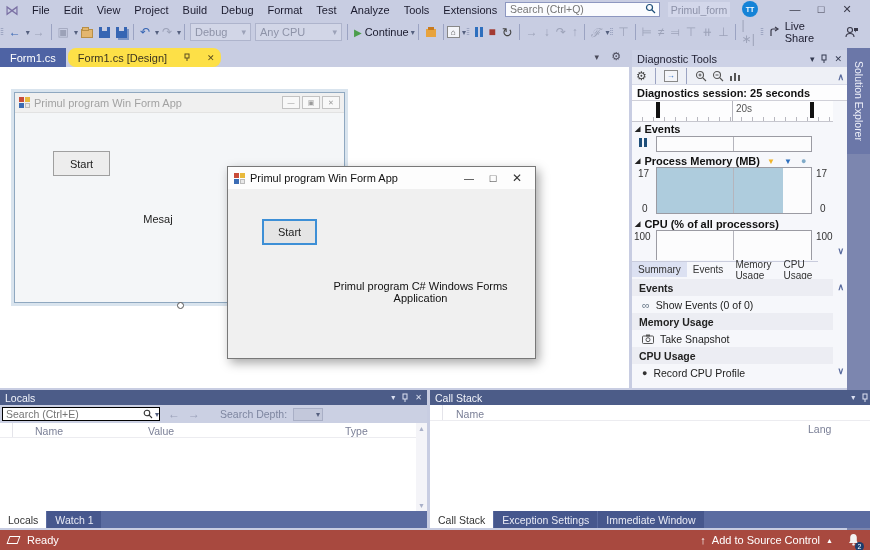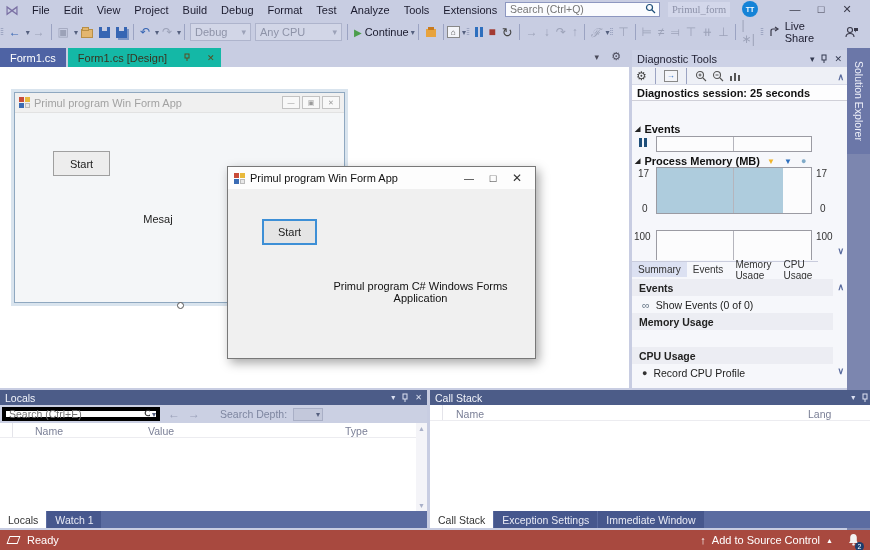--- a/index.html
+++ b/index.html
@@ -7,21 +7,21 @@
   #root { position:relative; width:870px; height:550px; background:#C8CDE2; overflow:hidden; font-family:"Liberation Sans",sans-serif; color:#1e1e1e; }
   .abs { position:absolute; }
   .flex { display:flex; align-items:center; }
 
   
   #menubar { left:0; top:0; width:870px; height:19px; font-size:11px; }
   .menu-item { padding:0 7px; height:19px; display:flex; align-items:center; color:#1b1b2e; cursor:default; }
   #vs-logo { color:#7A6FA3; font-size:14px; padding:0 6px 0 5px; }
   #qsearch { left:505px; top:2px; width:155px; height:15px; background:#FAFBFE; border:1px solid #8D97C0; display:flex; align-items:flex-start; }
   #qsearch input { border:0; outline:0; background:transparent; flex:1; font-size:10.5px; color:#666; padding-left:4px; font-family:"Liberation Sans",sans-serif; }
-  #proj-badge { left:668px; top:2px; width:62px; height:15px; background:#D3D7EA; color:#8C91A8; font-size:10.5px; display:flex; align-items:center; justify-content:center;font-family:Liberation Serif, serif; }
+  #proj-badge { left:668px; top:2px; width:62px; height:15px; background:#D3D7EA; color:#8C91A8; font-size:10.5px; display:flex; align-items:center; justify-content:center; }
   #avatar { left:742px; top:1px; width:16px; height:16px; border-radius:50%; background:#1583D7; color:#fff; font-size:7px; font-weight:bold; display:flex; align-items:center; justify-content:center; }
   .winbtn { width:26px; height:18px; display:flex; align-items:center; justify-content:center; color:#3a3a4a; font-size:11px; }
 
   
   #toolbar { left:0; top:19px; width:870px; height:26px; font-size:12px; display:flex; align-items:center; }
   .tb { display:flex; align-items:center; justify-content:center; height:20px; padding:0 2px; margin:0 1px; }
   .tb-sep { width:1px; height:16px; background:#9BA3C2; margin:0 3px; }
   .blue { color:#3665B3; } .grayed { color:#9CA2B8; } .green { color:#4C9E4C; } .red { color:#A33A32; } .dark { color:#444; }
   .grip { color:#8D95B5; font-size:9px; letter-spacing:-1px; width:6px; overflow:hidden; }
   .ddbox { height:18px; border:1px solid #AEB4CC; background:#D2D6E7; color:#8E93A8; font-size:11px; display:flex; align-items:center; padding:0 4px; margin:0 2px; }
@@ -31,21 +31,21 @@
   .floppy { width:11px; height:11px; background:#3665B3; position:relative; }
   .floppy:after { content:""; position:absolute; left:3px; top:0; width:5px; height:4px; background:#C8CDE2; }
   .folder { width:12px; height:9px; background:#E3B66E; border:1px solid #B98F44; position:relative; margin-top:2px; }
   .folder:before { content:""; position:absolute; left:0; top:-3px; width:5px; height:2px; background:#E3B66E; border:1px solid #B98F44; }
   .toolicon-box { width:14px; height:12px; border:1px solid #888; display:flex; align-items:center; justify-content:center; font-size:8px; color:#444; background:#F4F5F9; }
 
   
   #editor { left:0; top:48px; width:629px; height:340px; }
   .tabstrip { height:19px; display:flex; font-size:11px; }
   #tab-code { background:#4E63A4; color:#fff; padding:0 10px; display:flex; align-items:center; }
-  #tab-design { background:#14b8a6; color:#3A3320; padding:0 6px 0 10px; display:flex; align-items:center; gap:16px; }
+  #tab-design { background:#fde047; color:#3A3320; padding:0 6px 0 10px; display:flex; align-items:center; gap:16px;border-radius:8px; }
   #editor-surface { position:absolute; left:0; top:19px; width:629px; height:321px; background:#FFFFFF; }
 
   
   #designer-form { left:14px; top:25px; width:331px; height:211px; background:#F4F6F8; border:1px solid #8FA8C0; outline:3px solid #D9E4EE; }
   #designer-title { height:20px; background:#F0F0F0; border-bottom:1px solid #E2E2E2; display:flex; align-items:center; padding:0 4px; }
   #designer-title .t { color:#A2A2A2; font-size:11px; margin-left:4px; flex:1; }
   .dz-btn { width:18px; height:13px; border:1px solid #C2C2C2; background:#F8F8F8; color:#9A9A9A; font-size:7px; display:flex; align-items:center; justify-content:center; margin-left:2px; }
   .wf-icon { width:11px; height:11px; display:grid; grid-template-columns:5px 5px; grid-template-rows:5px 5px; gap:1px; }
   .wf-icon i:nth-child(1){background:#C94C38;} .wf-icon i:nth-child(2){background:#E8B93C;}
   .wf-icon i:nth-child(3){background:#3B6CB4;} .wf-icon i:nth-child(4){background:#E8E8E8; border:1px solid #BBB;}
@@ -93,21 +93,21 @@
   .ptitle-icon { color:#DDE2F2; font-size:8px; margin-left:6px; }
   .colhdr { color:#7A7F96; }
   .bt-strip { position:absolute; left:0; top:121px; height:17px; width:100%; background:#5B6CA1; display:flex; font-size:10.5px; }
   .bt { padding:0 8px; display:flex; align-items:center; background:#46578D; color:#E8EAF5; margin-right:1px; }
   .bt.sel { background:#FFFFFF; color:#333; }
   .vline { position:absolute; top:0; bottom:0; width:1px; background:#E4E4EA; }
   .rail { position:absolute; right:0; width:11px; background:#F4F4F8; display:flex; flex-direction:column; justify-content:space-between; align-items:center; }
   .rail span { color:#A9B0C8; font-size:7px; padding:2px 0; }
 
   #locals-toolbar { position:absolute; left:0; top:15px; width:100%; height:18px; background:#CBD0E3; display:flex; align-items:center; }
-  #locals-search { width:158px; height:14px; margin-left:2px; background:#fff; border:4px solid #000000; display:flex; align-items:center; }
+  #locals-search { width:158px; height:14px; margin-left:2px; background:#fff; border:1px solid #000000; display:flex; align-items:center; }
   #locals-search input { flex:1; border:0; outline:0; font-size:10.5px; color:#8A8A8A; padding-left:3px; background:transparent; font-family:"Liberation Sans",sans-serif; }
   .nav-circ { color:#9AA0B8; font-size:12px; margin-left:8px; }
   #search-depth-dd { width:30px; height:13px; background:#C3C8DB; border:1px solid #A9AFC6; margin-left:6px; display:flex; align-items:center; justify-content:flex-end; padding-right:2px; }
 
   
   #statusbar { left:0; top:530px; width:870px; height:20px; background:#A8493F; color:#fff; font-size:11px; display:flex; align-items:center; }
   #sb-icon { width:11px; height:8px; border:1px solid #fff; transform:skewX(-20deg); margin:0 8px 0 8px; }
   #sb-right { position:absolute; right:10px; display:flex; align-items:center; gap:6px; }
   #notif-badge { position:absolute; right:-4px; bottom:-3px; width:9px; height:9px; border-radius:50%; background:#1B3D6E; color:#fff; font-size:7px; display:flex; align-items:center; justify-content:center; }
 </style>
@@ -322,20 +322,26 @@
           <line x1="3.5" y1="5" x2="6.5" y2="5" stroke="#555"></line>
         </svg>
       <svg width="12" height="12">
           <rect x="1" y="6" width="2" height="5" fill="#555"></rect>
           <rect x="5" y="3" width="2" height="8" fill="#555"></rect>
           <rect x="9" y="5" width="2" height="6" fill="#555"></rect>
         </svg>
     </div>
     <div id="diag-session">Diagnostics session: 25 seconds</div>
 
+    <div id="diag-ruler">
+      <span class="ruler-mark" style="left:24px"></span>
+      <span class="ruler-mark" style="left:178px"></span>
+      <span class="gridline" style="left:100px"></span>
+      <span class="abs" style="left:104px; top:2px; font-size:10px; color:#555">20s</span>
+    </div>
 
     <div class="sec-hdr" style="top:72px">
       <span class="expander">◢</span>
       <span>Events</span>
     </div>
     <div class="abs" style="left:7px; top:88px; display:flex; gap:2px;">
         <i style="width:3px;height:9px;background:#1E4E79"></i>
         <i style="width:3px;height:9px;background:#1E4E79"></i>
       </div>
     <div class="chart-box" style="left:24px; top:86px; width:156px; height:16px;">
@@ -351,20 +357,24 @@
     </div>
     <span class="axis-label" style="left:6px; top:118px;">17</span>
     <span class="axis-label" style="left:10px; top:153px;">0</span>
     <span class="axis-label" style="left:184px; top:118px;">17</span>
     <span class="axis-label" style="left:188px; top:153px;">0</span>
     <div class="chart-box" style="left:24px; top:117px; width:156px; height:47px;">
       <div class="abs" style="left:0; top:0; width:126px; height:45px; background:#AECCDD;"></div>
       <span class="gridline" style="left:76px"></span>
     </div>
 
+    <div class="sec-hdr" style="top:167px">
+      <span class="expander">◢</span>
+      <span>CPU (% of all processors)</span>
+    </div>
     <span class="axis-label" style="left:2px; top:181px;">100</span>
     <span class="axis-label" style="left:184px; top:181px;">100</span>
     <div class="chart-box" style="left:24px; top:180px; width:156px; height:30px; border-bottom:0;">
         <span class="gridline" style="left:76px"></span>
       </div>
 
     <span class="rail-chev" style="top:22px">∧</span>
     <span class="rail-chev" style="top:196px">∨</span>
 
     <div id="diag-tabs">
@@ -377,20 +387,28 @@
     <div class="sum-row sum-hdr" style="top:229px">
         <span>Events</span>
       </div>
     <div class="sum-row sum-item" style="top:246px">
       <span style="color:#6A7A8A; font-size:11px">∞</span>
       <span>Show Events (0 of 0)</span>
     </div>
     <div class="sum-row sum-hdr" style="top:263px">
         <span>Memory Usage</span>
       </div>
+    <div class="sum-row sum-item" style="top:280px">
+      <svg width="12" height="10">
+          <rect x="0.5" y="2" width="11" height="7.5" rx="1" fill="none" stroke="#555"></rect>
+          <rect x="4" y="0.5" width="4" height="2" fill="#555"></rect>
+          <circle cx="6" cy="5.7" r="2" fill="none" stroke="#555"></circle>
+        </svg>
+      <span>Take Snapshot</span>
+    </div>
     <div class="sum-row sum-hdr" style="top:297px">
         <span>CPU Usage</span>
       </div>
     <div class="sum-row sum-item" style="top:314px">
       <span style="color:#333; font-size:9px">●</span>
       <span>Record CPU Profile</span>
     </div>
     <span class="rail-chev" style="top:232px">∧</span>
     <span class="rail-chev" style="top:316px">∨</span>
   </div>
@@ -449,21 +467,21 @@
       <span class="ptitle-icon">▾</span>
       <svg class="ptitle-icon" width="8" height="10">
           <rect x="2" y="1" width="4" height="5" fill="none" stroke="#DDE2F2"></rect>
           <line x1="4" y1="6" x2="4" y2="9" stroke="#DDE2F2"></line>
         </svg>
       <span class="ptitle-icon">✕</span>
     </div>
     <div class="abs colhdr" style="left:0; top:15px; width:100%; height:16px; border-bottom:1px solid #ECECF0;">
       <span class="vline" style="left:12px"></span>
       <span class="abs" style="left:26px; top:3px">Name</span>
-      <span class="abs" style="left:378px; top:3px">Lang</span>
+      <span class="abs" style="left:378px; top:18px">Lang</span>
     </div>
     <div class="rail" style="top:15px; height:106px;">
       <span>▲</span>
       <span>▼</span>
     </div>
     <div class="bt-strip">
       <span class="bt sel">Call Stack</span>
       <span class="bt">Exception Settings</span>
       <span class="bt">Immediate Window</span>
     </div>

